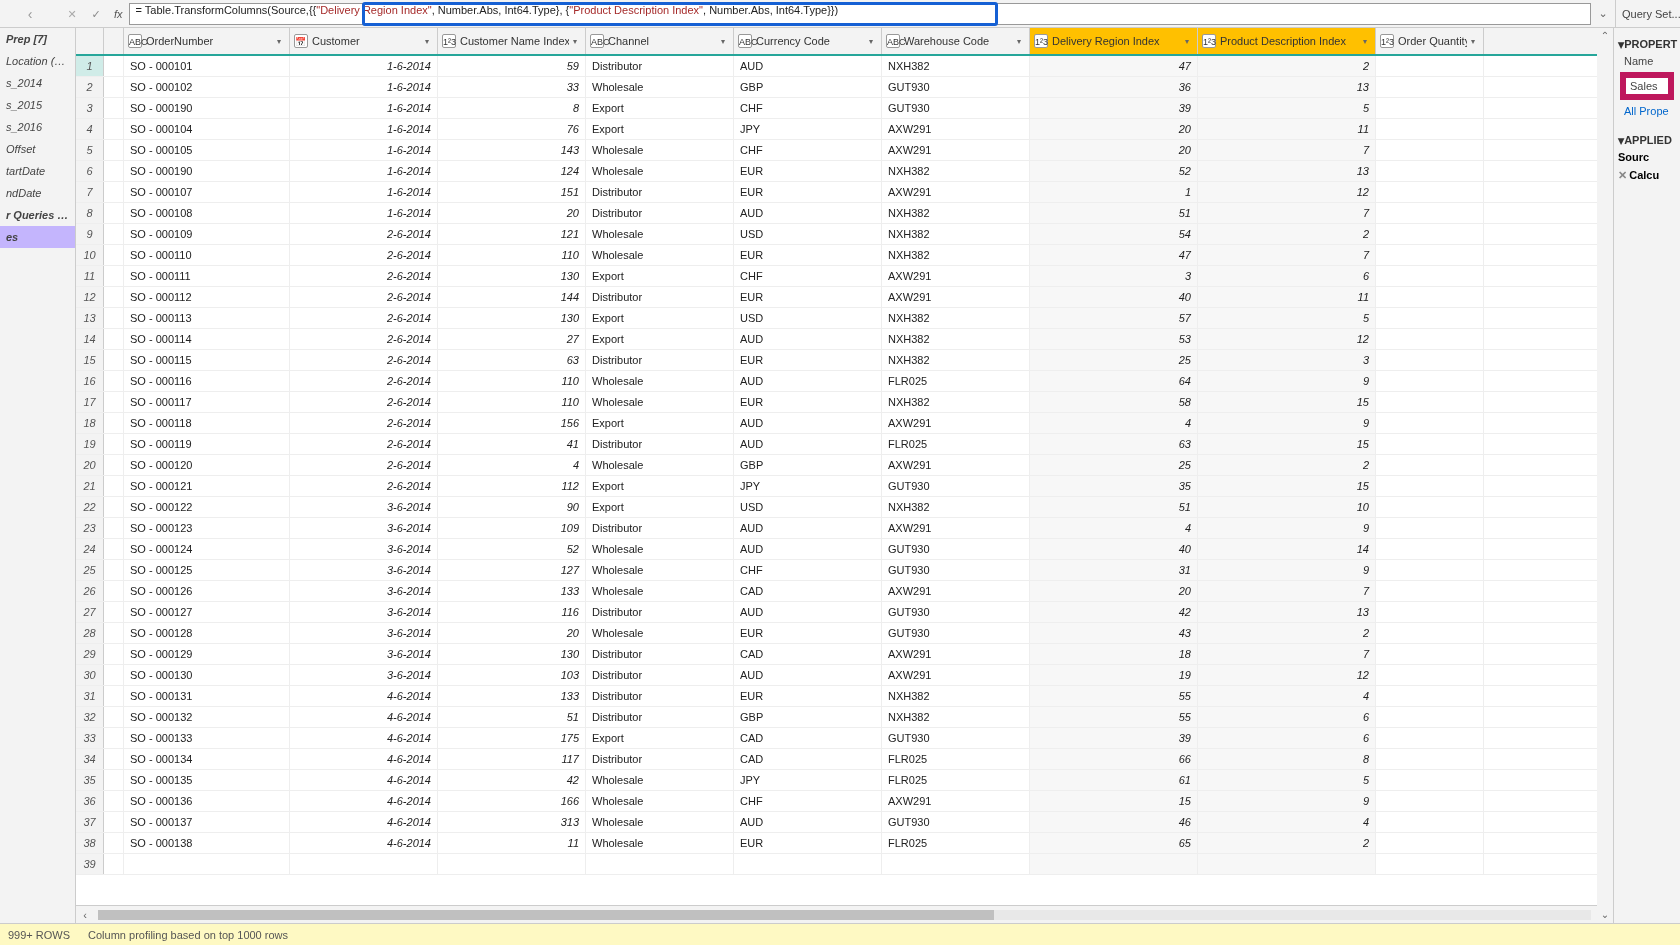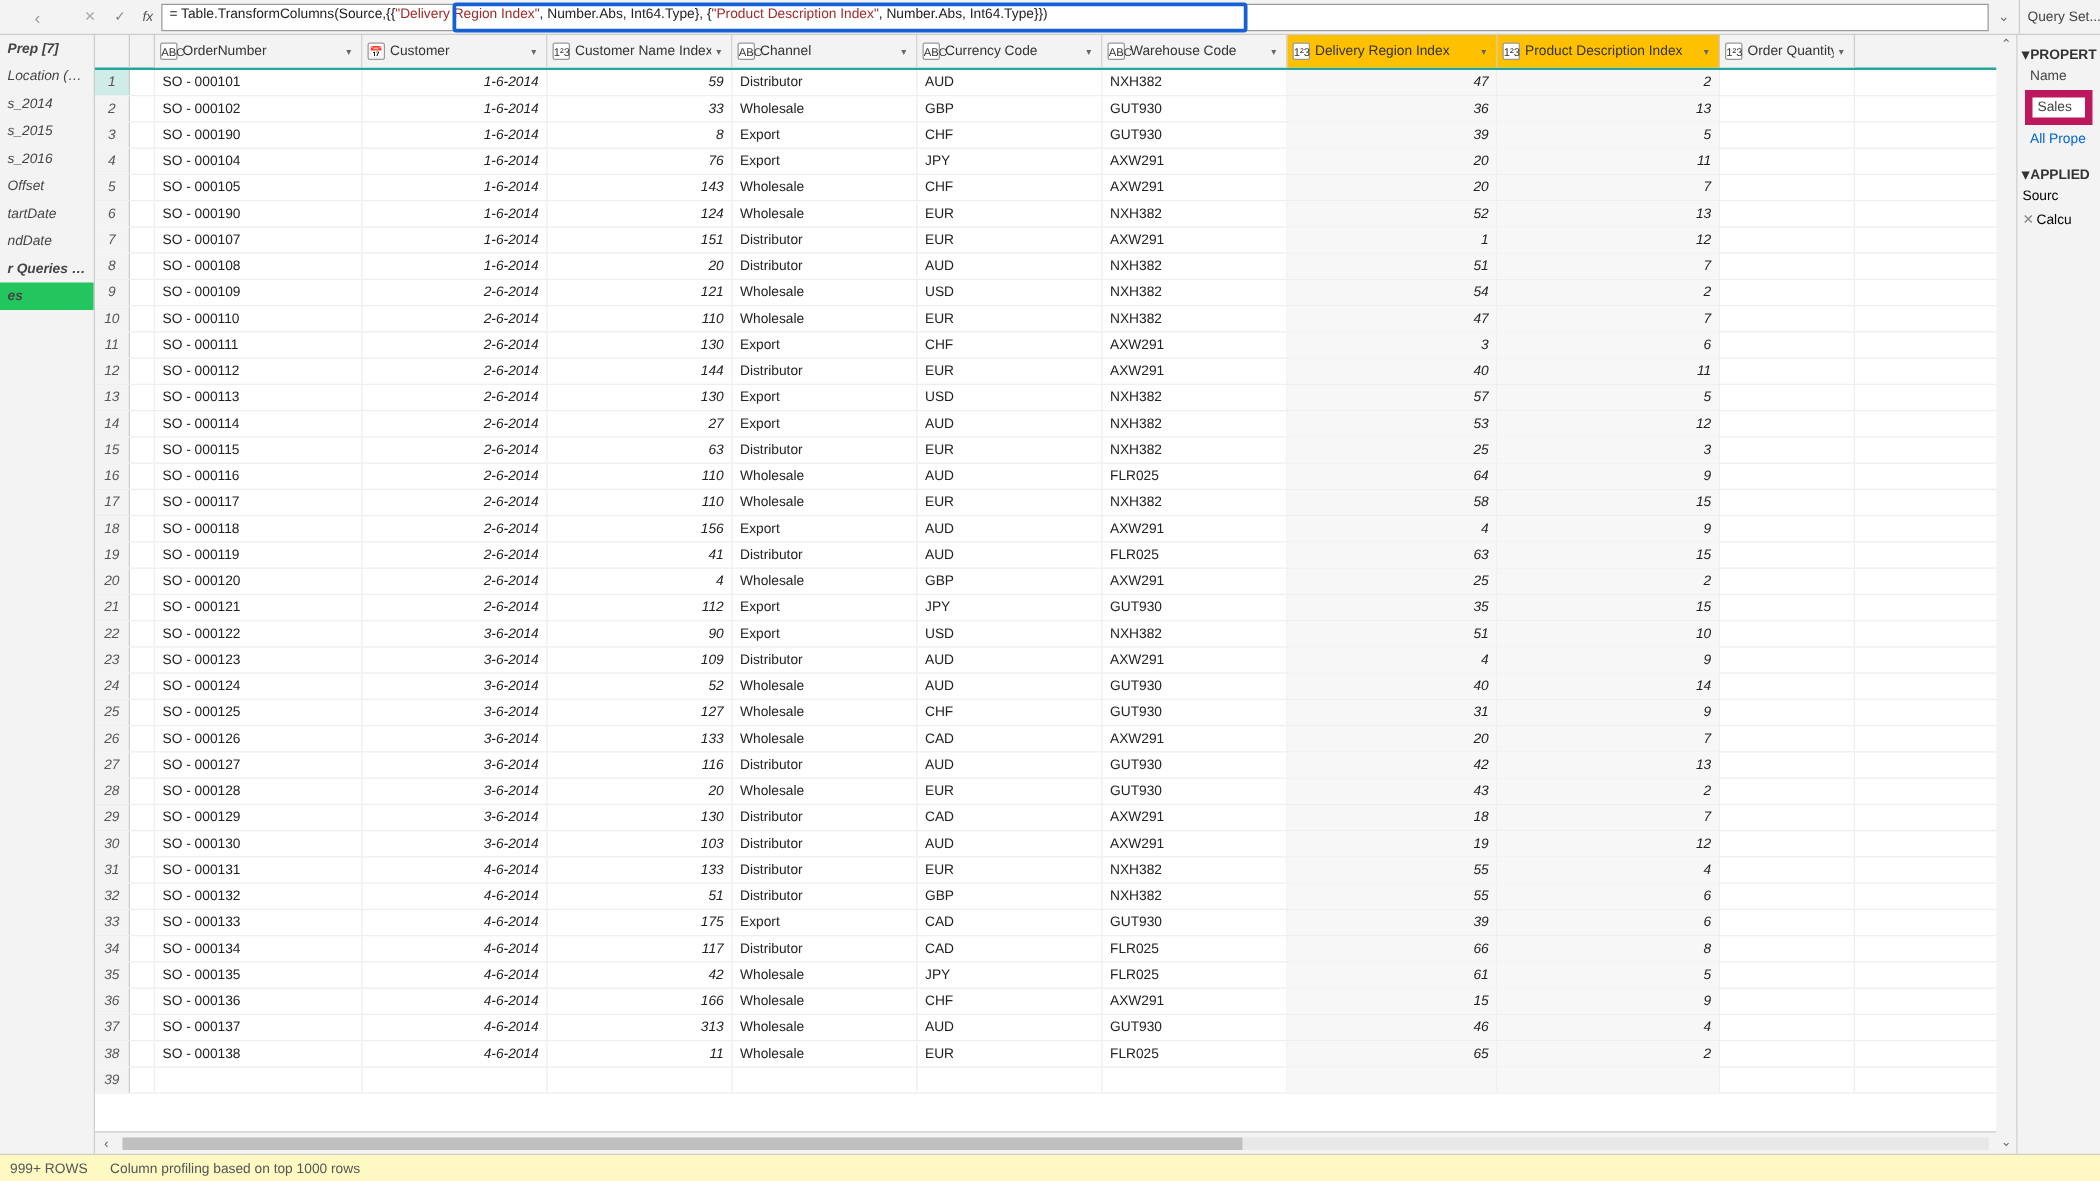--- a/index.html
+++ b/index.html
@@ -17,21 +17,21 @@
     .formula-highlight { position: absolute; top: 2px; left: 362px; width: 636px; height: 24px; border: 3px solid #1560d4; border-radius: 3px; pointer-events: none; z-index: 10; }
     .formula-expand { width: 24px; text-align: center; color: #666; }
     .query-settings-label { width: 65px; padding-left: 6px; color: #444; border-left: 1px solid #ccc; line-height: 28px; white-space: nowrap; overflow: hidden; }
     
     .main-row { display: flex; height: calc(100% - 28px - 22px); }
     
     .left-nav { width: 76px; background: #f3f3f3; border-right: 1px solid #ccc; overflow: hidden; }
     .nav-item { padding: 5px 6px; color: #444; white-space: nowrap; overflow: hidden; text-overflow: ellipsis; cursor: pointer; }
     .nav-item.bold-ital { font-style: italic; font-weight: bold; }
     .nav-item.ital { font-style: italic; }
-    .nav-item.sel { background: #22c55e; font-weight: bold; }
+    .nav-item.sel { background: #c4b5fd; font-weight: bold; }
     
     .grid-area { flex: 1; display: flex; flex-direction: column; position: relative; overflow: hidden; }
     
     .header-row { display: flex; height: 28px; background: #f3f3f3; border-bottom: 2px solid #26a69a; }
     .row-num-head { width: 28px; border-right: 1px solid #ccc; }
     .sel-head { width: 20px; border-right: 1px solid #ccc; }
     .col-head { display: flex; align-items: center; border-right: 1px solid #ccc; padding: 0 4px; background: #f3f3f3; position: relative; }
     .col-head.hl { background: #ffc000; }
     .col-type-icon { width: 14px; height: 14px; margin-right: 4px; font-size: 9px; line-height: 14px; text-align: center; border: 1px solid #999; border-radius: 2px; background: #fff; color: #333; }
     .col-label { flex: 1; white-space: nowrap; overflow: hidden; color: #333; font-weight: 500; }
@@ -64,21 +64,21 @@
     .hscroll { height: 18px; background: #f3f3f3; display: flex; align-items: center; border-top: 1px solid #ccc; }
     .hscroll .arrow { width: 18px; text-align: center; color: #666; cursor: pointer; }
     .hscroll .track { flex: 1; height: 10px; background: #e8e8e8; margin: 0 4px; position: relative; }
     .hscroll .thumb { position: absolute; left: 0; width: 60%; height: 100%; background: #c0c0c0; }
     
     .right-panel { width: 67px; background: #f3f3f3; border-left: 1px solid #ccc; padding: 4px 0; overflow: hidden; }
     .rp-sect { font-weight: bold; color: #333; padding: 6px 4px 2px; white-space: nowrap; overflow: hidden; }
     .rp-sect::before { content: "▶ "; font-size: 8px; transform: rotate(90deg); display: inline-block; }
     .rp-item { padding: 3px 10px; color: #444; white-space: nowrap; overflow: hidden; }
     .rp-item.link { color: #0066cc; }
-    .rp-step { padding: 3px 4px; white-space: nowrap; overflow: hidden; }
+    .rp-step { padding: 3px 4px; white-space: nowrap; overflow: hidden; font-weight: bold; }
     .rp-step .x { color: #888; margin-right: 2px; }
     
     .status-bar { position: absolute; bottom: 0; left: 0; right: 0; height: 22px; background: #fef9c3; border-top: 1px solid #ccc; display: flex; align-items: center; padding: 0 8px; color: #555; gap: 18px; }
   </style>
 </head>
 <body>
 
 <div class="formula-bar-row">
   <div class="collapse-chevron">‹</div>
   <div class="fb-btn cancel">✕</div>

